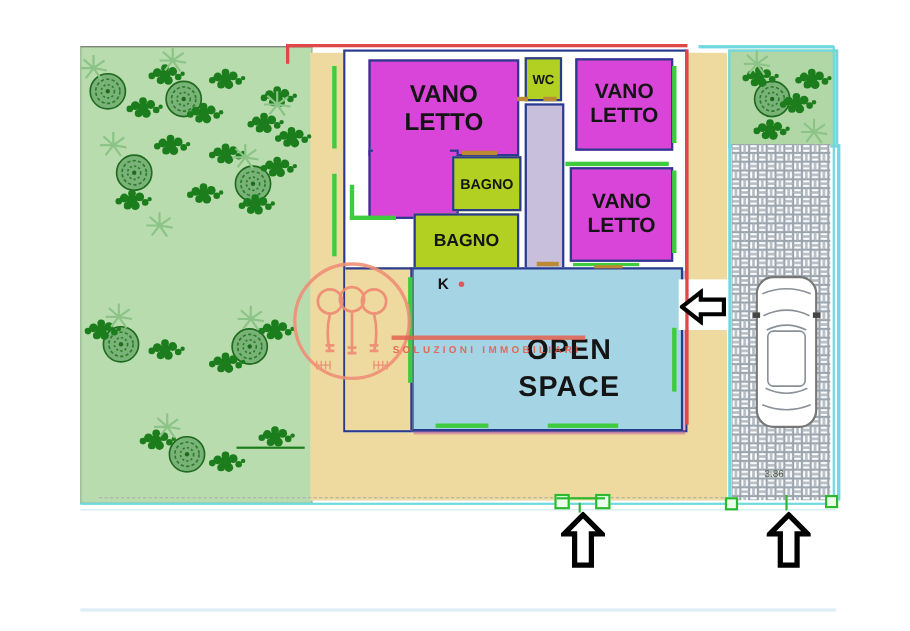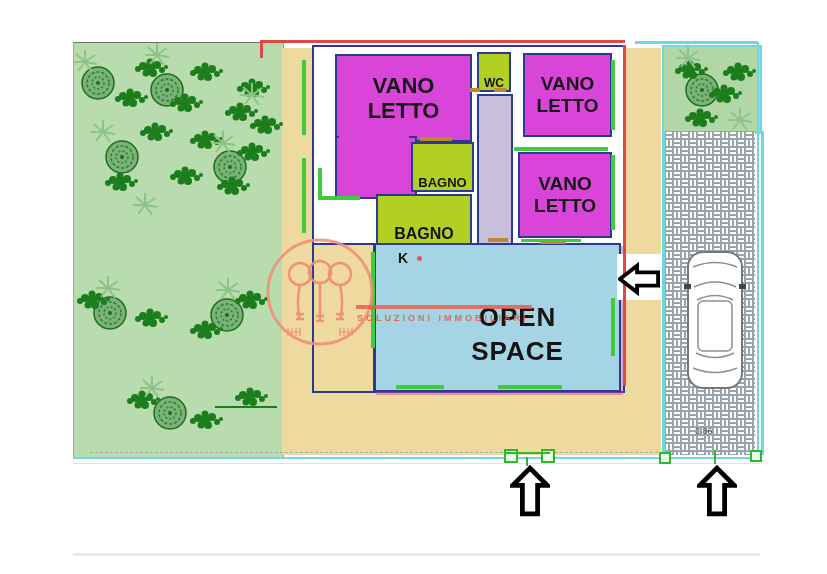--- a/index.html
+++ b/index.html
@@ -15,21 +15,21 @@
   .driveway{left:662px;top:131px;width:96px;height:324px;border-left:3px solid var(--fence-cyan,#6fd8e0);
             border-right:3px solid var(--fence-cyan,#6fd8e0);z-index:2;}
   .building{left:312px;top:45px;width:309px;height:344px;background:#ffffff;
             border:2px solid var(--wall,#2a3a8f);z-index:10;}
   .recess{left:314px;top:243px;width:59px;height:146px;background:var(--terrace,#eeda9f);
           border-top:2px solid var(--wall,#2a3a8f);border-right:2px solid var(--wall,#2a3a8f);z-index:13;}
   
   .room{display:flex;align-items:center;justify-content:center;text-align:center;
         border:2px solid var(--wall,#2a3a8f);z-index:12;color:#141414;font-weight:700;}
   .magenta{background:var(--bedroom,#d944d9);}
-  .ygreen{background:var(--bathroom,#b2d021);align-items:flex-end;}
+  .ygreen{background:var(--bathroom,#b2d021);}
   .bedroom1{left:335px;top:54px;width:133px;height:84px;font-size:22px;}
   .bedroom1ext{left:335px;top:136px;width:78px;height:59px;z-index:12;}
   .bedroom1patch{left:339px;top:132px;width:70px;height:10px;background:var(--bedroom,#d944d9);z-index:13;}
   .wcroom{left:477px;top:52px;width:30px;height:36px;font-size:12px;}
   .bedroom2{left:523px;top:53px;width:85px;height:80px;font-size:19px;}
   .bagno1{left:411px;top:142px;width:59px;height:46px;font-size:13px;}
   .bagno2{left:376px;top:194px;width:92px;height:47px;font-size:16px;}
   .bedroom3{left:518px;top:152px;width:90px;height:82px;font-size:19px;}
   .corridor{left:477px;top:94px;width:32px;height:148px;background:var(--corridor,#c7bfdc);
             border:2px solid var(--wall,#2a3a8f);z-index:12;}

